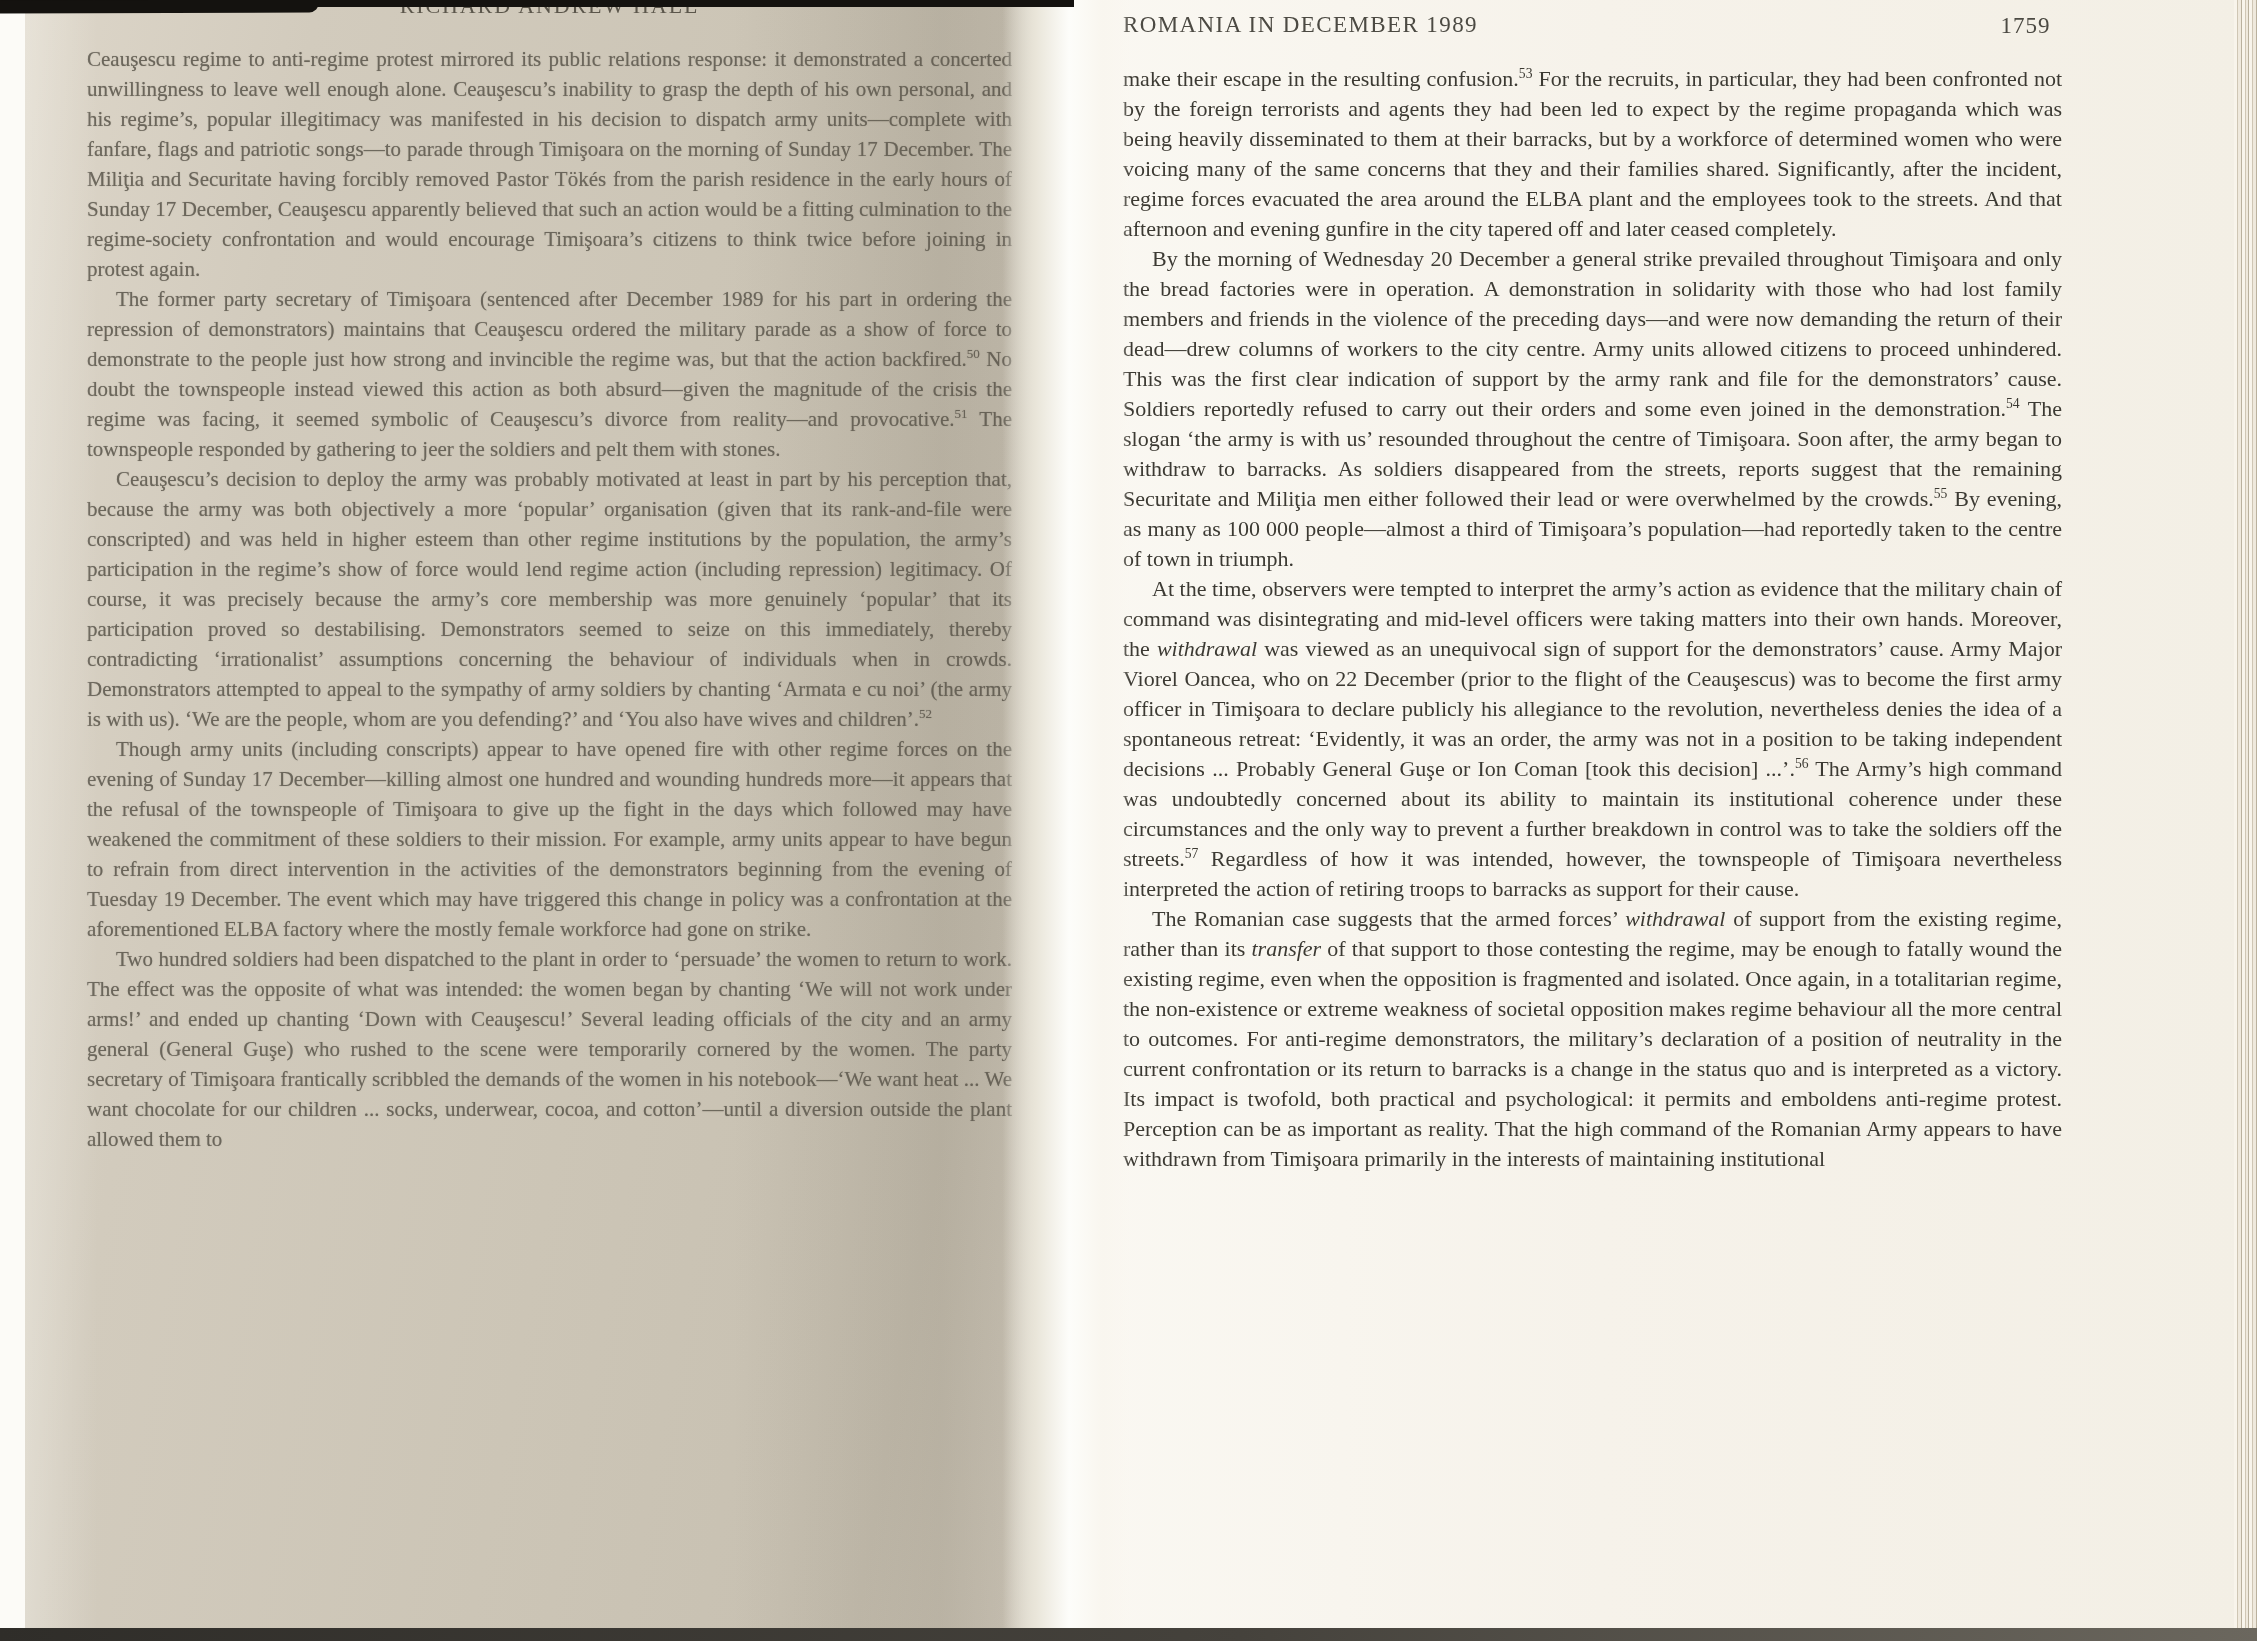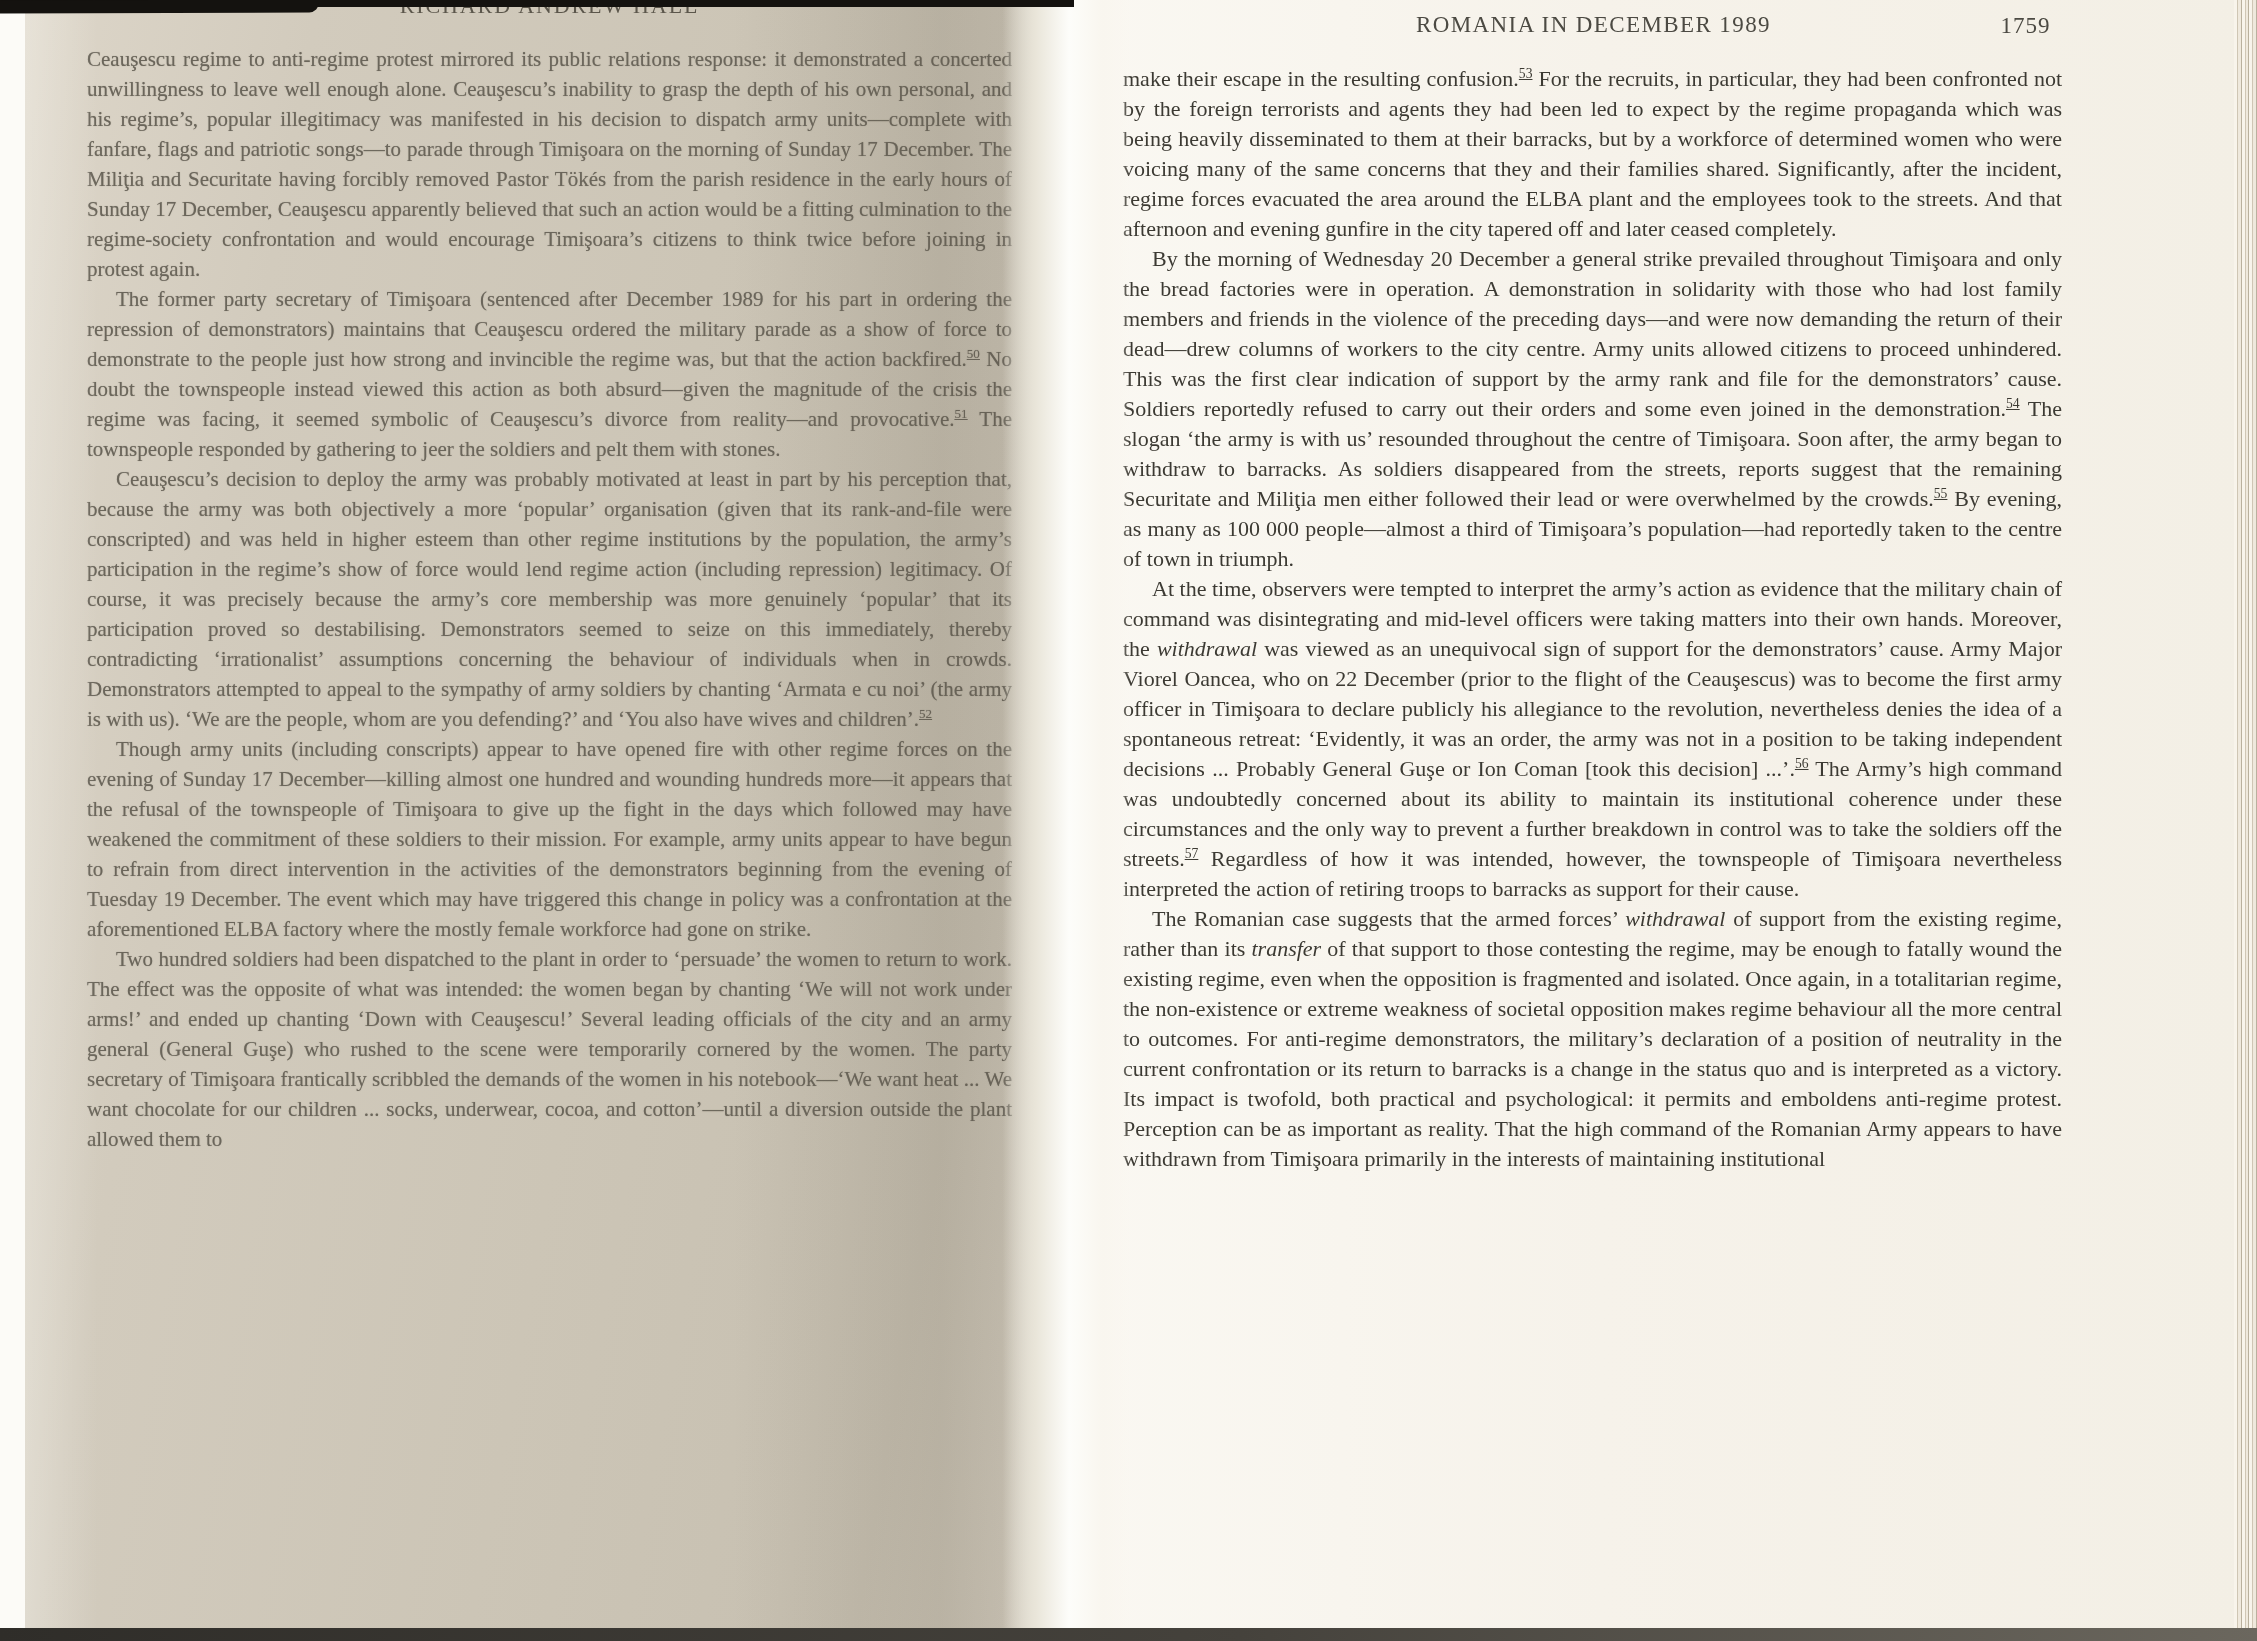--- a/index.html
+++ b/index.html
@@ -41,30 +41,30 @@
   }
   
   .right-page {
     position:absolute; left:1081px; top:0; width:1159px; height:1641px;
     background:linear-gradient(to right,#faf8f2 0%, #f6f2ea 45%, #f3efe5 100%);
   }
   .right-header {
     position:absolute; top:11.6px; left:42px; width:941px; height:33px;
     color:#4c4a43; font-size:23px; letter-spacing:1.4px;
   }
-  .right-header .rhead { position:absolute; left:0; right:0; top:0; text-align:center; }
+  .right-header .rhead { position:absolute; left:0; right:0; top:0; text-align:left; }
   .right-header .pgnum { position:absolute; right:13.5px; top:1.9px; letter-spacing:1px; }
   .right-body {
     position:absolute; top:64px; left:42px; width:939px;
     font-size:22px; line-height:30px; color:#3c3a33;
   }
   
   .para { margin:0; text-align:justify; }
   .para.ind { text-indent:29px; }
-  .para sup { font-size:0.62em; line-height:0; vertical-align:super;text-decoration:underline; }
+  .para sup { font-size:0.62em; line-height:0; vertical-align:super; }
   .it { font-style:italic; }
   
   .top-strip-a { position:absolute; left:0; top:0; width:1074px; height:6.8px; background:#14120f; z-index:5; }
   .top-strip-b { position:absolute; left:0; top:0; width:319px; height:12.6px; background:#14120f; z-index:5;
                  border-bottom-right-radius:9.7px; transform:skewY(-0.2deg); }
   .bottom-strip { position:absolute; left:0; bottom:0; width:2257px; height:12.6px; z-index:5;
                   background:linear-gradient(to right,#2f2d29 0%, #45423c 55%, #6b675e 100%); }
   .edge-lines { position:absolute; right:0; top:0; width:23px; height:1641px; z-index:4;
                 background:repeating-linear-gradient(to right,
                   #f8f4eb 0 2.9px, #cfc6b4 2.9px 3.9px, #efe9dd 3.9px 6.8px, #b9b09d 6.8px 7.7px); }

